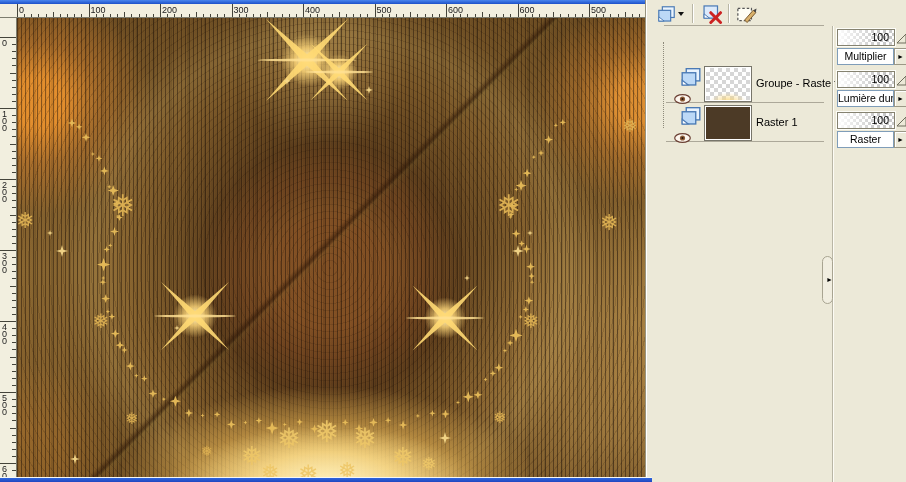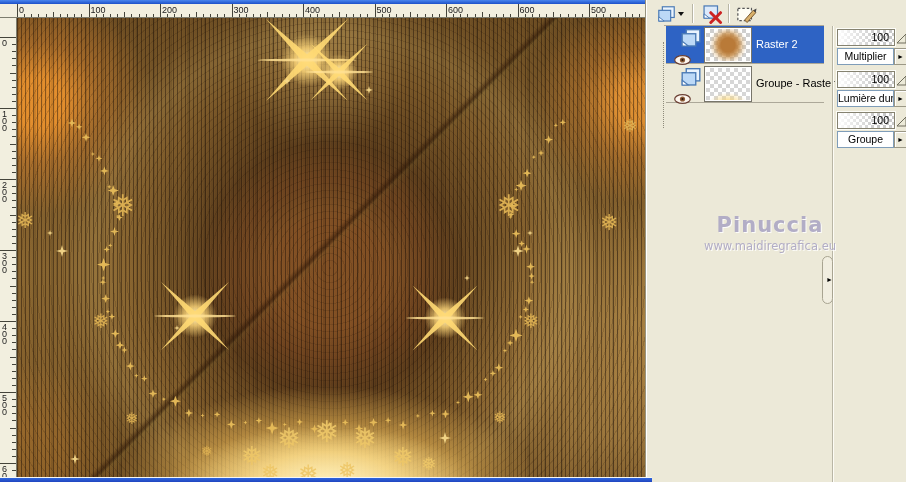--- a/index.html
+++ b/index.html
@@ -449,54 +449,54 @@
       <svg width="21" height="19" viewBox="0 0 17 15">
         <rect x="1.5" y="2.5" width="11" height="10" fill="#fffef4" stroke="#555" stroke-dasharray="2,1.6"></rect>
         <path d="M7,12 L14,4 L16,6 L9,14 Z" fill="#d8b06a" stroke="#7a5a30" stroke-width="0.8"></path>
         <path d="M14,4 L16,6 L16.6,2.6 Z" fill="#444"></path>
       </svg>
     </div>
 
     <div class="list-line" style="top:25px;"></div>
     <div class="tree-line"></div>
 
-    <div class="layer-row selected" style="top:26px;">
-      <span class="pages">
-        <svg width="22" height="19" viewBox="0 0 16 14">
-          <rect x="4.5" y="0.5" width="10" height="9" fill="#eaf4fe" stroke="#4a7ab5"></rect>
-          <rect x="1.5" y="3.5" width="10" height="9" fill="#bcd9f7" stroke="#4a7ab5"></rect>
-          <path d="M1.5,9 L6,12.5 L1.5,12.5 Z" fill="#fff" stroke="#4a7ab5" stroke-width="0.8"></path>
-        </svg></span>
-      <span class="eye">
-        <svg width="17" height="10" viewBox="0 0 17 10">
-          <ellipse cx="8.5" cy="5" rx="7.8" ry="4.4" fill="#fdf6ee" stroke="#6b4034" stroke-width="1.2"></ellipse>
-          <circle cx="8.5" cy="5" r="2.6" fill="#8a5a36"></circle>
-            <circle cx="8.5" cy="5" r="1.1" fill="#24140c"></circle>
-        </svg></span>
-      <span class="thumb thumb-blob"></span>
-      <span class="lname">Raster 2</span>
-    </div>
 
     <div class="layer-row" style="top:65px;">
       <span class="pages">
         <svg width="22" height="19" viewBox="0 0 16 14">
           <rect x="4.5" y="0.5" width="10" height="9" fill="#eaf4fe" stroke="#4a7ab5"></rect>
           <rect x="1.5" y="3.5" width="10" height="9" fill="#bcd9f7" stroke="#4a7ab5"></rect>
           <path d="M1.5,9 L6,12.5 L1.5,12.5 Z" fill="#fff" stroke="#4a7ab5" stroke-width="0.8"></path>
         </svg></span>
       <span class="eye">
         <svg width="17" height="10" viewBox="0 0 17 10">
           <ellipse cx="8.5" cy="5" rx="7.8" ry="4.4" fill="#fdf6ee" stroke="#6b4034" stroke-width="1.2"></ellipse>
           <circle cx="8.5" cy="5" r="2.6" fill="#8a5a36"></circle>
             <circle cx="8.5" cy="5" r="1.1" fill="#24140c"></circle>
         </svg></span>
       <span class="thumb thumb-grp"></span>
       <span class="lname">Groupe - Raster 2</span>
     </div>
 
+    <div class="layer-row" style="top:104px;">
+      <span class="pages">
+        <svg width="22" height="19" viewBox="0 0 16 14">
+          <rect x="4.5" y="0.5" width="10" height="9" fill="#eaf4fe" stroke="#4a7ab5"></rect>
+          <rect x="1.5" y="3.5" width="10" height="9" fill="#bcd9f7" stroke="#4a7ab5"></rect>
+          <path d="M1.5,9 L6,12.5 L1.5,12.5 Z" fill="#fff" stroke="#4a7ab5" stroke-width="0.8"></path>
+        </svg></span>
+      <span class="eye">
+        <svg width="17" height="10" viewBox="0 0 17 10">
+          <ellipse cx="8.5" cy="5" rx="7.8" ry="4.4" fill="#fdf6ee" stroke="#6b4034" stroke-width="1.2"></ellipse>
+          <circle cx="8.5" cy="5" r="2.6" fill="#8a5a36"></circle>
+            <circle cx="8.5" cy="5" r="1.1" fill="#24140c"></circle>
+        </svg></span>
+      <span class="thumb thumb-solid"></span>
+      <span class="lname">Raster 1</span>
+    </div>
 
     <div class="splitter-groove"></div>
     <div class="splitter-handle">
       <span class="arr">►</span>
     </div>
 
     <div class="ctl-block" style="top:29px;">
       <div class="opacity-bar">
         <span>100</span>
       </div>
@@ -523,21 +523,19 @@
     </div>
 
     <div class="ctl-block" style="top:112px;">
       <div class="opacity-bar">
         <span>100</span>
       </div>
       <svg class="slider-thumb" width="11" height="11">
         <path d="M1,10 L10,1 L10,10 Z" fill="#ecead8" stroke="#6e6c5c"></path>
         </svg>
       <div class="blend-field">
-        <span>Groupe</span>
+        <span>Raster</span>
       </div>
       <div class="blend-btn">►</div>
     </div>
 
-    <div class="wm1">Pinuccia</div>
-    <div class="wm2">www.maidiregrafica.eu</div>
   </div>
 </div>
 
 </body></html>

